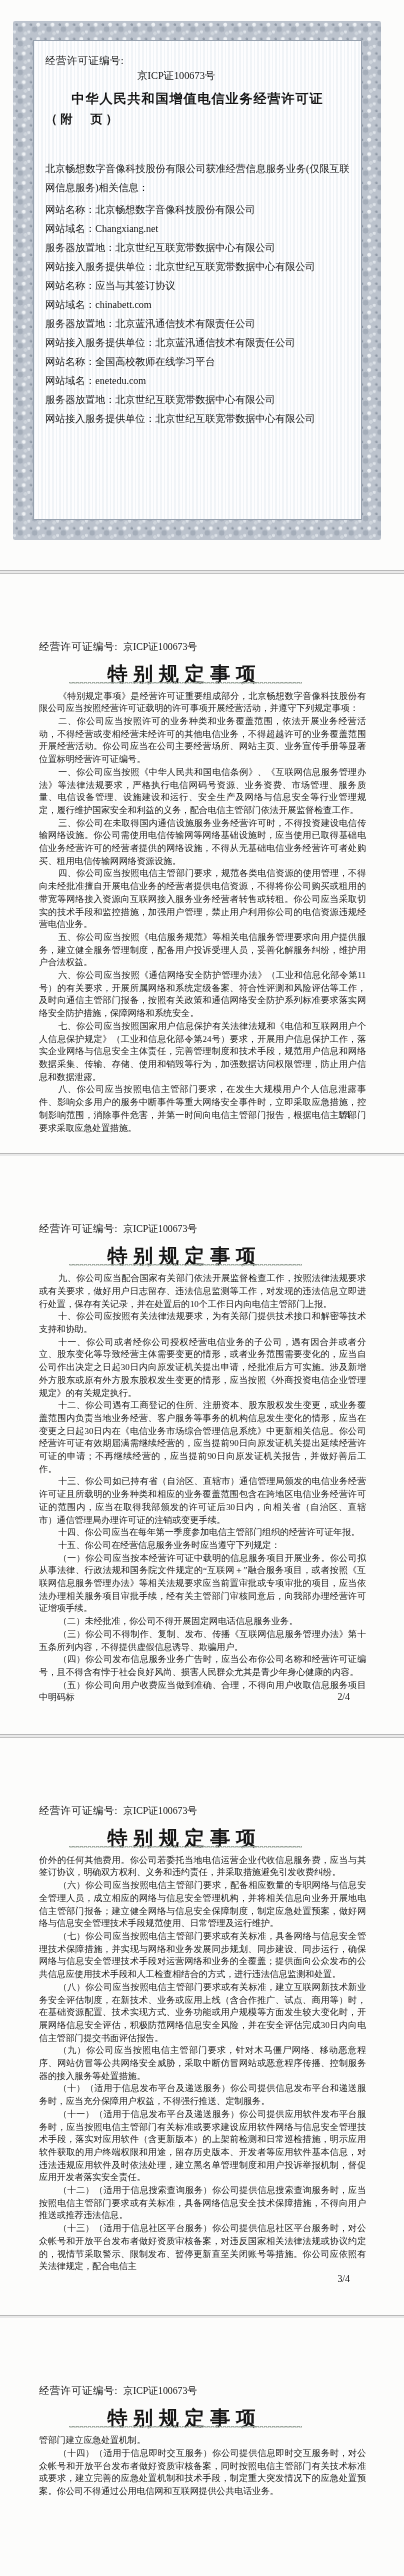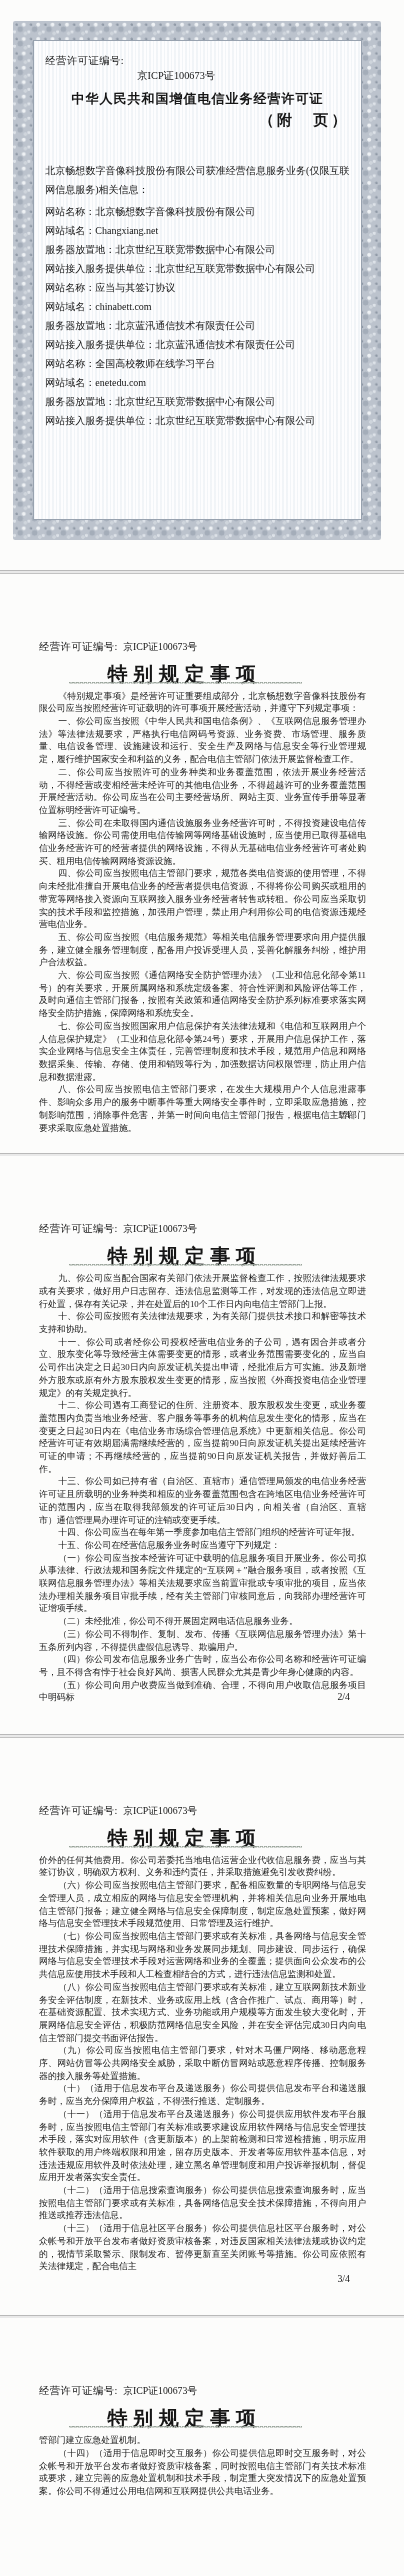--- a/index.html
+++ b/index.html
@@ -32,21 +32,21 @@
     width:100%;height:100%;box-sizing:border-box;
     background:
       repeating-linear-gradient(90deg, rgba(219,228,235,.35) 0 1.5px, rgba(255,255,255,0) 1.5px 3.6px),
       #fdfdfe;
     border:0.5px solid #98a2af;
     padding:12.4px 11.3px 0 11.3px;
   }
   .cert-no-label{font-size:10.3px;letter-spacing:0.5px;}
   .cert-no-value{display:block;margin:1px 0 0 92px;font-size:10.3px;}
   .cert-title{margin-top:7.2px;text-align:center;font-size:13px;font-weight:bold;letter-spacing:1px;}
-  .cert-subtitle{margin-top:3.1px;text-align:right;font-size:15px;font-weight:bold;letter-spacing:3.1px;}
+  .cert-subtitle{margin-top:3.1px;text-align:left;font-size:12px;font-weight:bold;letter-spacing:3.1px;}
   .cert-body{margin-top:31px;font-size:10px;line-height:19px;text-align:justify;}
   .cert-body p{margin:0;}
   .cert-intro{margin-bottom:3.1px !important;}
 
   
   .pp{box-sizing:border-box;}
   #page2{height:579px;}
   #page3{height:578px;}
   #page4{height:577px;}
   #page5{height:555px;}
@@ -107,22 +107,22 @@
   <div class="page-sep"></div>
 
   <div class="page pp" id="page2">
     <div class="pp-header">
       <span>经营许可证编号:</span><span class="num">京ICP证100673号</span>
     </div>
     <div class="pp-title">特别规定事项</div>
     <div class="pp-rule"></div>
     <div class="pp-body">
       <p>《特别规定事项》是经营许可证重要组成部分，北京畅想数字音像科技股份有限公司应当按照经营许可证载明的许可事项开展经营活动，并遵守下列规定事项：</p>
+      <p>二、你公司应当按照许可的业务种类和业务覆盖范围，依法开展业务经营活动，不得经营或变相经营未经许可的其他电信业务，不得超越许可的业务覆盖范围开展经营活动。你公司应当在公司主要经营场所、网站主页、业务宣传手册等显著位置标明经营许可证编号。</p>
       <p>一、你公司应当按照《中华人民共和国电信条例》、《互联网信息服务管理办法》等法律法规要求，严格执行电信网码号资源、业务资费、市场管理、服务质量、电信设备管理、设施建设和运行、安全生产及网络与信息安全等行业管理规定，履行维护国家安全和利益的义务，配合电信主管部门依法开展监督检查工作。</p>
-      <p>二、你公司应当按照许可的业务种类和业务覆盖范围，依法开展业务经营活动，不得经营或变相经营未经许可的其他电信业务，不得超越许可的业务覆盖范围开展经营活动。你公司应当在公司主要经营场所、网站主页、业务宣传手册等显著位置标明经营许可证编号。</p>
       <p>三、你公司在未取得国内通信设施服务业务经营许可时，不得投资建设电信传输网络设施。你公司需使用电信传输网等网络基础设施时，应当使用已取得基础电信业务经营许可的经营者提供的网络设施，不得从无基础电信业务经营许可者处购买、租用电信传输网网络资源设施。</p>
       <p>四、你公司应当按照电信主管部门要求，规范各类电信资源的使用管理，不得向未经批准擅自开展电信业务的经营者提供电信资源，不得将你公司购买或租用的带宽等网络接入资源向互联网接入服务业务经营者转售或转租。你公司应当采取切实的技术手段和监控措施，加强用户管理，禁止用户利用你公司的电信资源违规经营电信业务。</p>
       <p>五、你公司应当按照《电信服务规范》等相关电信服务管理要求向用户提供服务，建立健全服务管理制度，配备用户投诉受理人员，妥善化解服务纠纷，维护用户合法权益。</p>
       <p>六、你公司应当按照《通信网络安全防护管理办法》（工业和信息化部令第11号）的有关要求，开展所属网络和系统定级备案、符合性评测和风险评估等工作，及时向通信主管部门报备，按照有关政策和通信网络安全防护系列标准要求落实网络安全防护措施，保障网络和系统安全。</p>
       <p>七、你公司应当按照国家用户信息保护有关法律法规和《电信和互联网用户个人信息保护规定》（工业和信息化部令第24号）要求，开展用户信息保护工作，落实企业网络与信息安全主体责任，完善管理制度和技术手段，规范用户信息和网络数据采集、传输、存储、使用和销毁等行为，加强数据访问权限管理，防止用户信息和数据泄露。</p>
       <p>八、你公司应当按照电信主管部门要求，在发生大规模用户个人信息泄露事件、影响众多用户的服务中断事件等重大网络安全事件时，立即采取应急措施，控制影响范围，消除事件危害，并第一时间向电信主管部门报告，根据电信主管部门要求采取应急处置措施。</p>
     </div>
     <div class="pp-num">1/4</div>
   </div>
 

